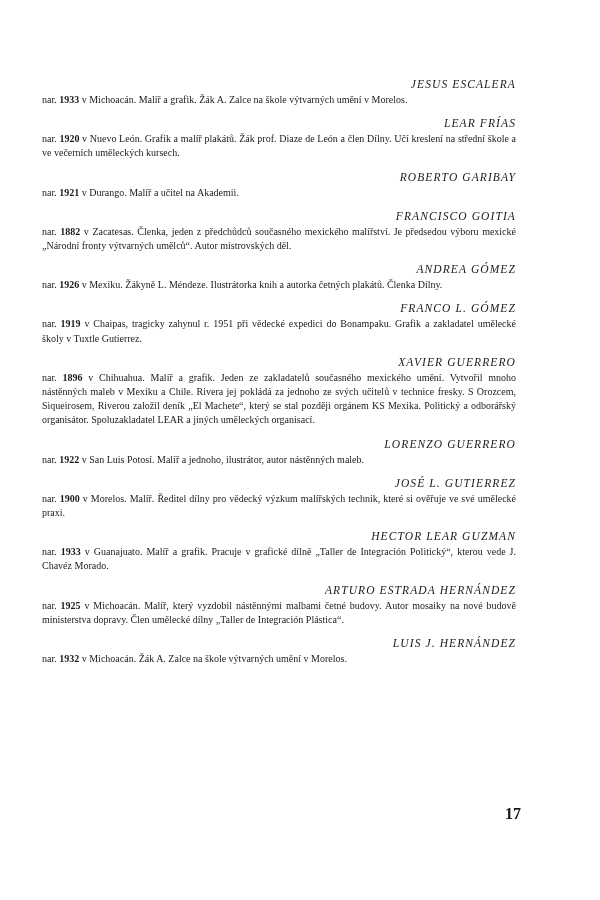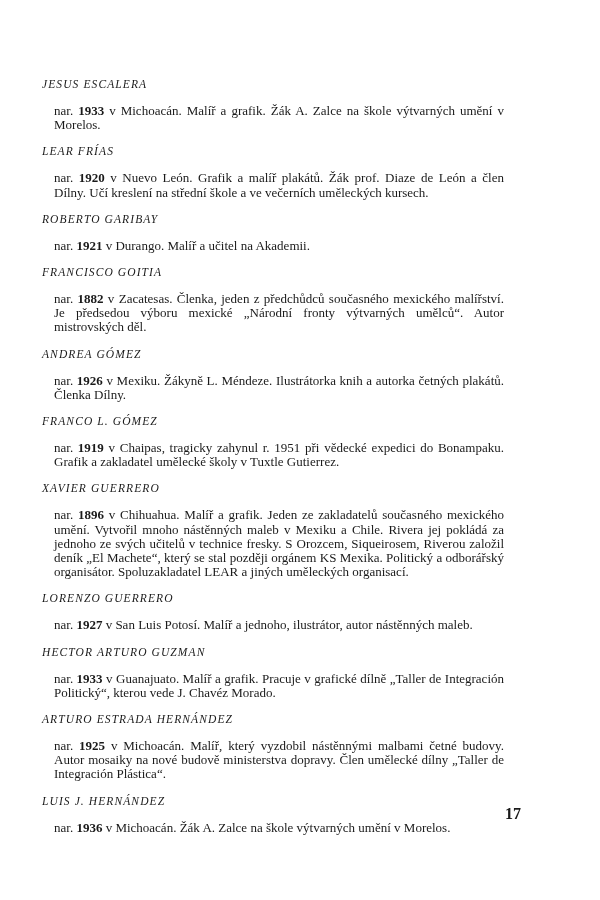--- a/index.html
+++ b/index.html
@@ -19,26 +19,27 @@
   }
   .entry { margin-bottom: 9px; }
   .name {
     font-style: italic;
     font-size: 11.5px;
     letter-spacing: 1.1px;
     line-height: 15px;
     margin: 0 0 1px 0;
     font-weight: normal;
     font-family: "Liberation Serif", "DejaVu Serif", serif;
+    text-align: right;
   }
   .bio {
-    font-size: 13px;
+    font-size: 10px;
     line-height: 14.2px;
     text-align: justify;
-    margin: 12px;
+    margin: 0;
     font-family: "Liberation Serif", "DejaVu Serif", serif;
   }
   .year { font-weight: bold; }
   .page-number {
     position: absolute;
     left: 505px;
     top: 805px;
     font-size: 16px;
     font-weight: bold;
     font-family: "Liberation Serif", "DejaVu Serif", serif;
@@ -71,29 +72,33 @@
   <div class="entry">
     <h3 class="name">FRANCO L. GÓMEZ</h3>
     <p class="bio"><span>nar. </span><span class="year">1919</span><span> v Chaipas, tragicky zahynul r. 1951 při vědecké expedici do Bonampaku. Grafik a zakladatel umělecké školy v Tuxtle Gutierrez.</span></p>
   </div>
   <div class="entry">
     <h3 class="name">XAVIER GUERRERO</h3>
     <p class="bio"><span>nar. </span><span class="year">1896</span><span> v Chihuahua. Malíř a grafik. Jeden ze zakladatelů současného mexického umění. Vytvořil mnoho nástěnných maleb v Mexiku a Chile. Rivera jej pokládá za jednoho ze svých učitelů v technice fresky. S Orozcem, Siqueirosem, Riverou založil deník „El Machete“, který se stal později orgánem KS Mexika. Politický a odborářský organisátor. Spoluzakladatel LEAR a jiných uměleckých organisací.</span></p>
   </div>
   <div class="entry">
     <h3 class="name">LORENZO GUERRERO</h3>
-    <p class="bio"><span>nar. </span><span class="year">1927</span><span> v San Luis Potosí. Malíř a jednoho, ilustrátor, autor nástěnných maleb.</span></p>
+    <p class="bio"><span>nar. </span><span class="year">1922</span><span> v San Luis Potosí. Malíř a jednoho, ilustrátor, autor nástěnných maleb.</span></p>
   </div>
   <div class="entry">
-    <h3 class="name">HECTOR ARTURO GUZMAN</h3>
+    <h3 class="name">JOSÉ L. GUTIERREZ</h3>
+    <p class="bio"><span>nar. </span><span class="year">1900</span><span> v Morelos. Malíř. Ředitel dílny pro vědecký výzkum malířských technik, které si ověřuje ve své umělecké praxi.</span></p>
+  </div>
+  <div class="entry">
+    <h3 class="name">HECTOR LEAR GUZMAN</h3>
     <p class="bio"><span>nar. </span><span class="year">1933</span><span> v Guanajuato. Malíř a grafik. Pracuje v grafické dílně „Taller de Integración Politický“, kterou vede J. Chavéz Morado.</span></p>
   </div>
   <div class="entry">
     <h3 class="name">ARTURO ESTRADA HERNÁNDEZ</h3>
     <p class="bio"><span>nar. </span><span class="year">1925</span><span> v Michoacán. Malíř, který vyzdobil nástěnnými malbami četné budovy. Autor mosaiky na nové budově ministerstva dopravy. Člen umělecké dílny „Taller de Integración Plástica“.</span></p>
   </div>
   <div class="entry">
     <h3 class="name">LUIS J. HERNÁNDEZ</h3>
-    <p class="bio"><span>nar. </span><span class="year">1936</span><span> v Michoacán. Žák A. Zalce na škole výtvarných umění v Morelos.</span></p>
+    <p class="bio"><span>nar. </span><span class="year">1932</span><span> v Michoacán. Žák A. Zalce na škole výtvarných umění v Morelos.</span></p>
   </div>
 </div>
 
 <div class="page-number">17</div>
 
 </body></html>

